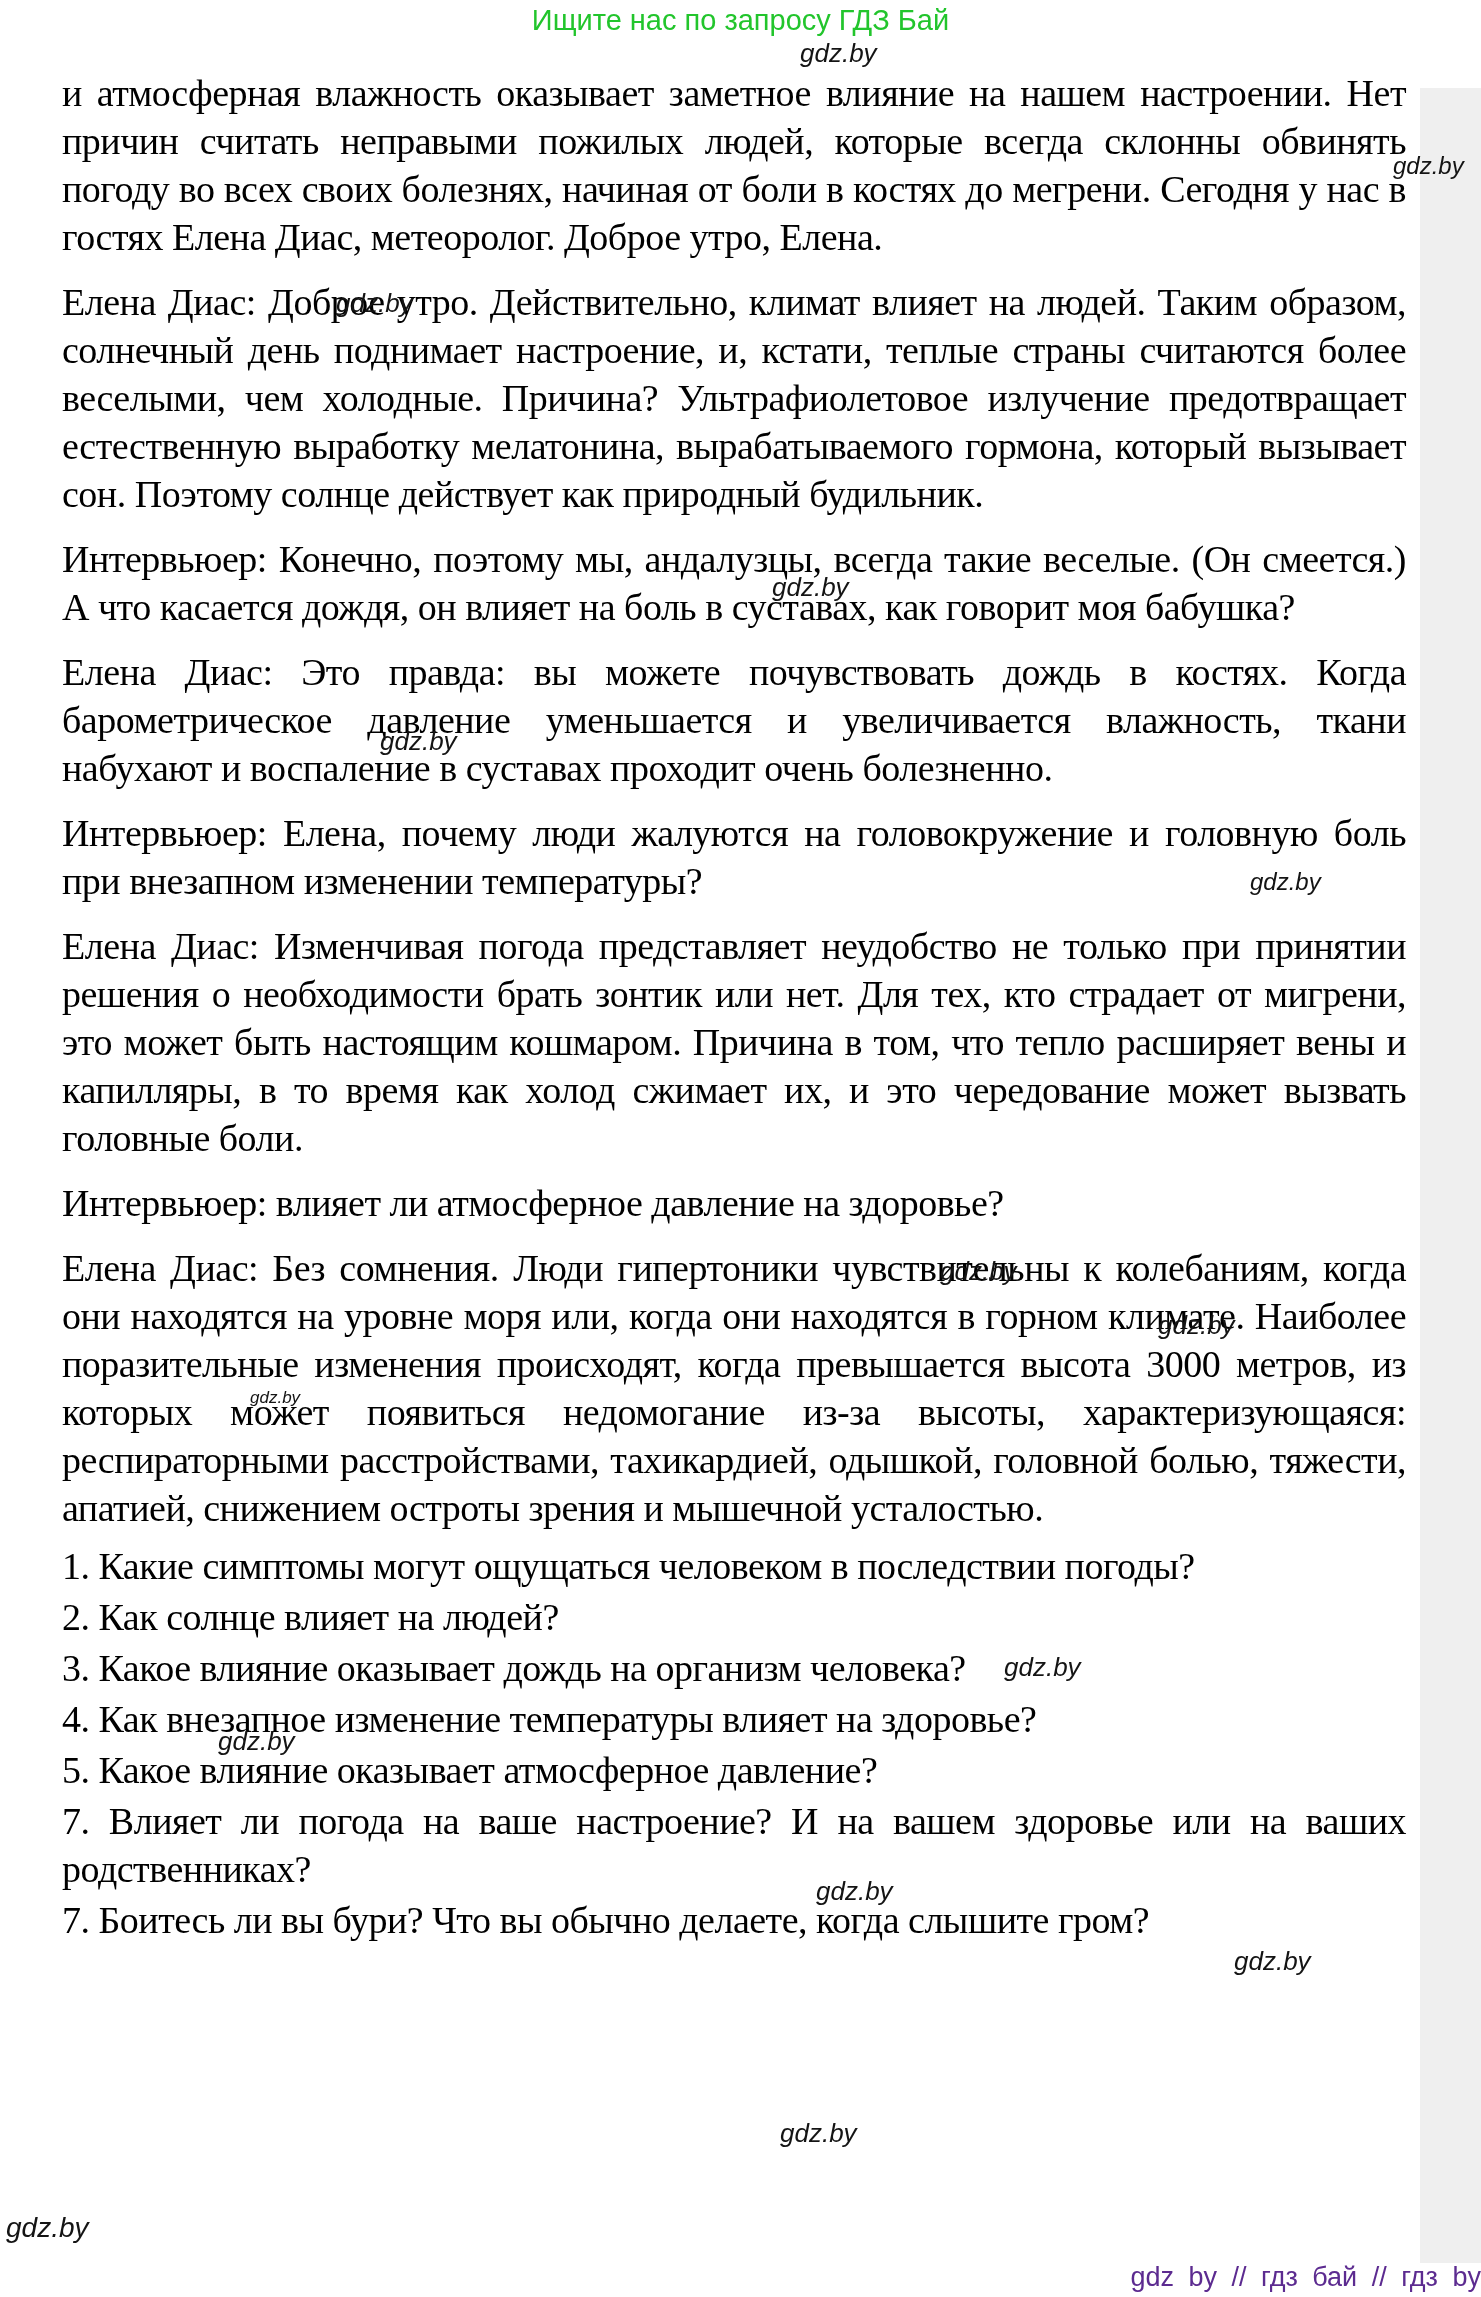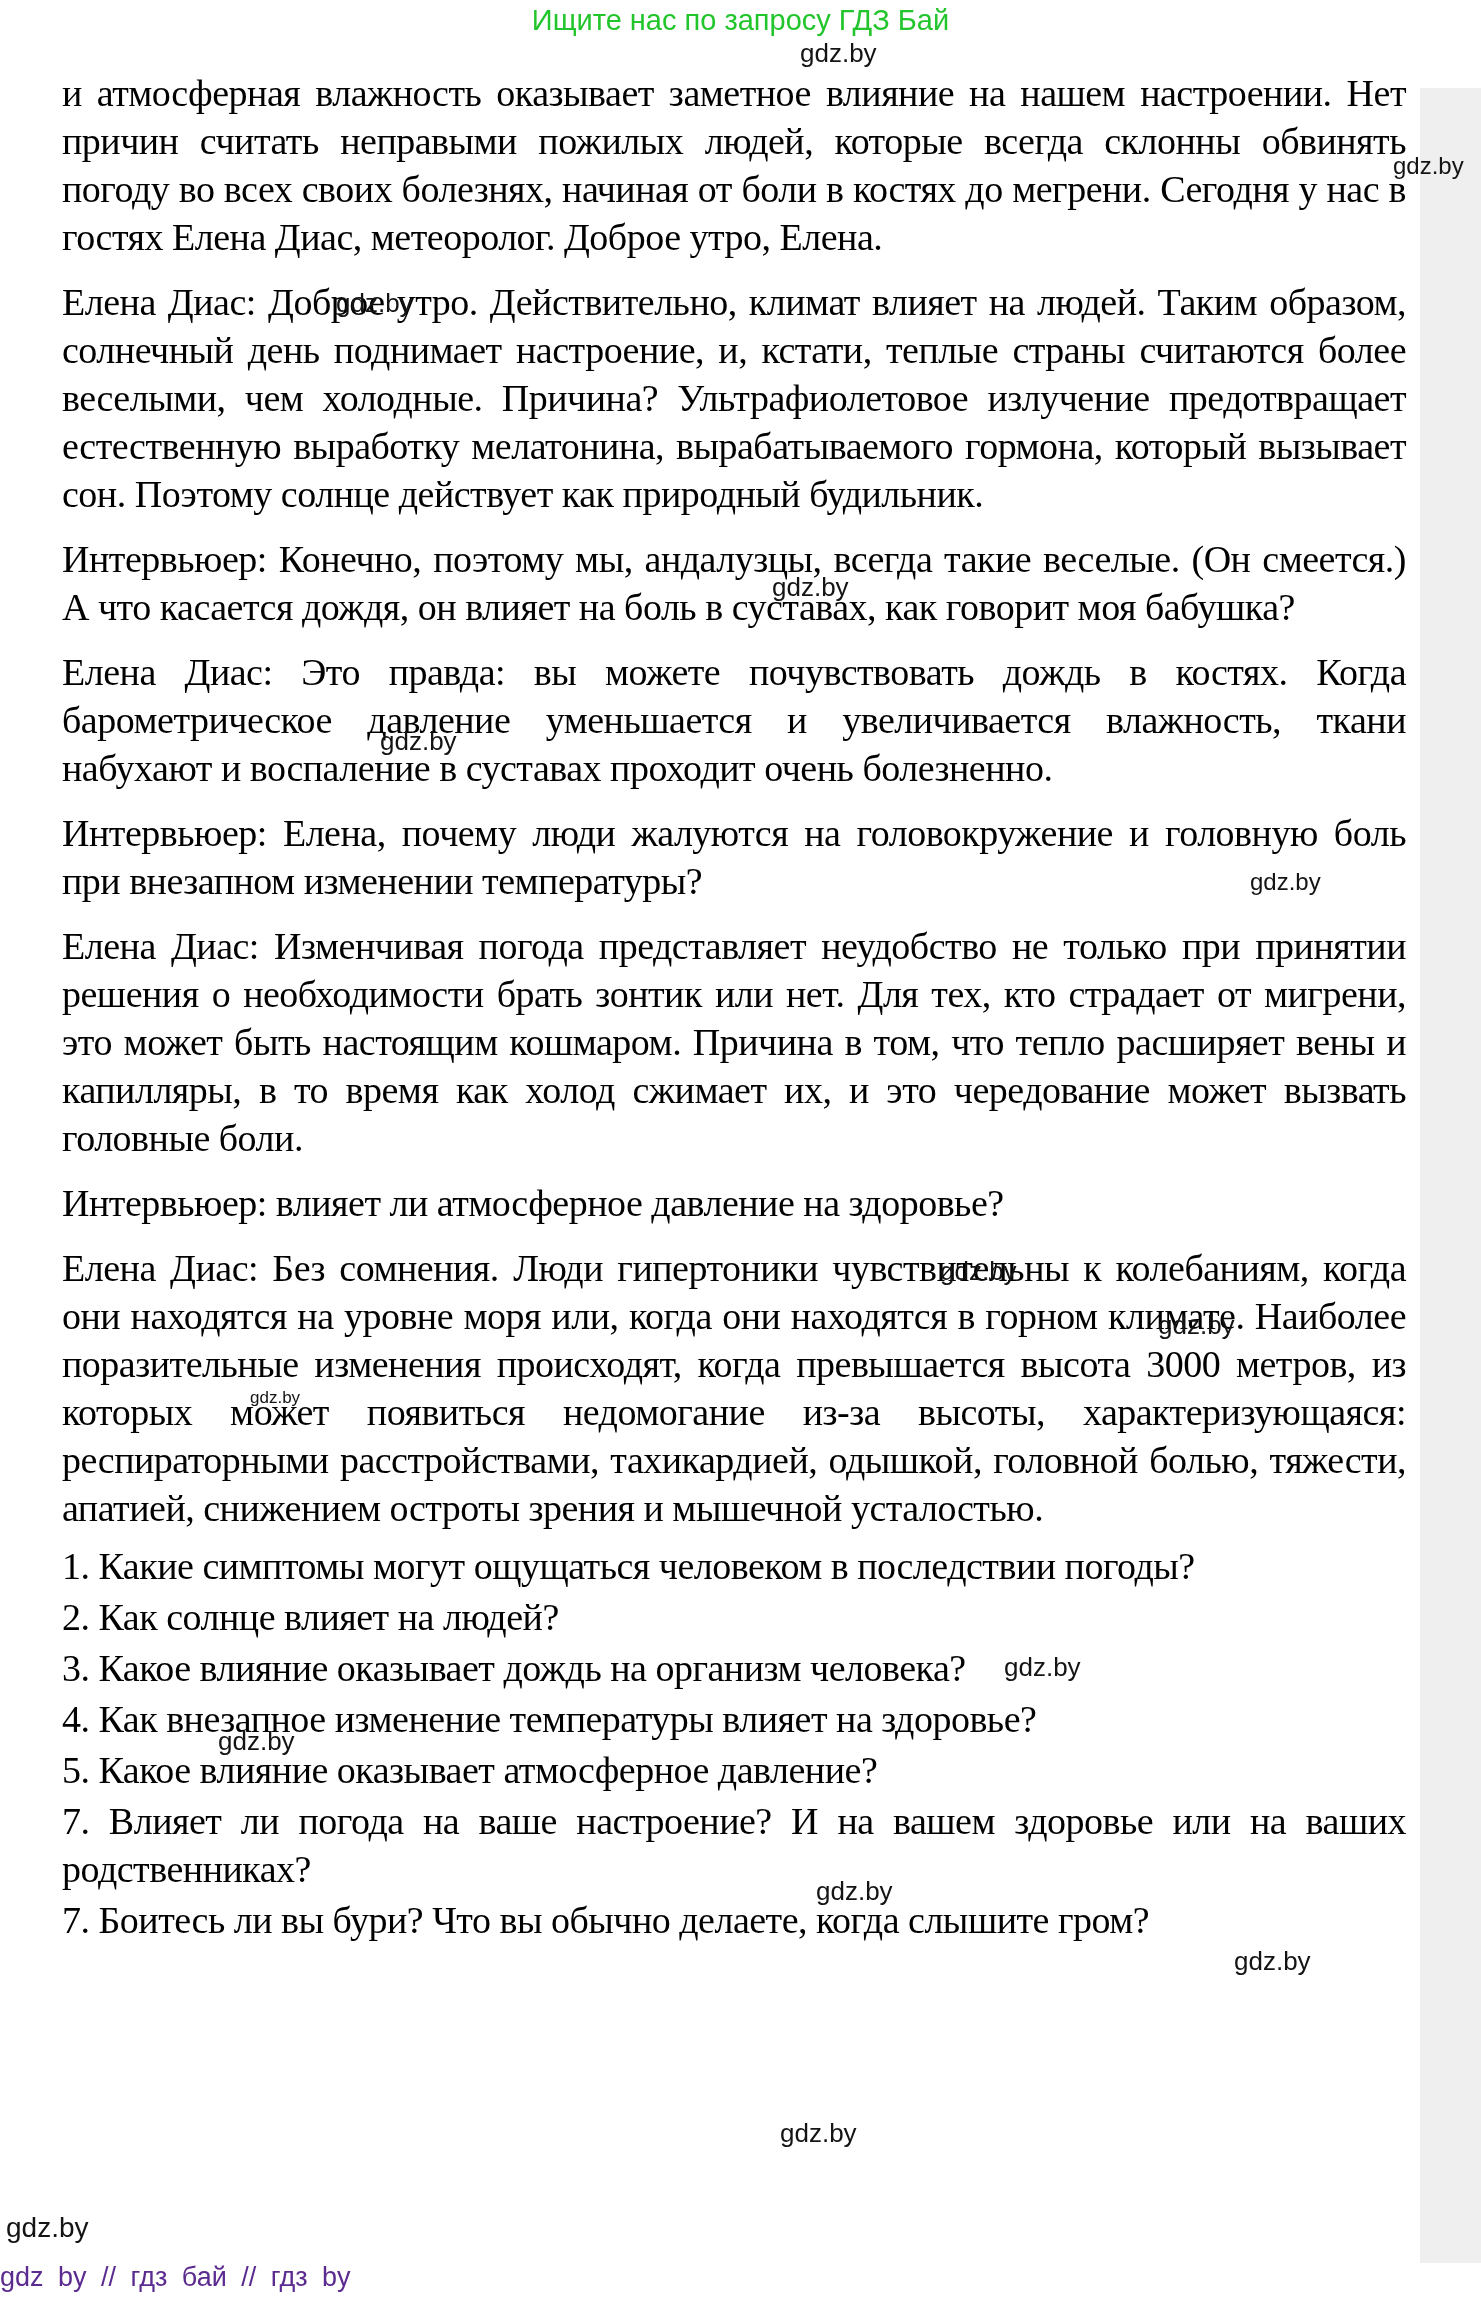--- a/index.html
+++ b/index.html
@@ -43,26 +43,27 @@
     margin: 60px 0 14px 0 !important;
     text-align: left;
   }
   .questions p { margin: 0 0 3px 0; }
   .watermark {
     position: absolute;
     font-family: "Liberation Sans", "DejaVu Sans", sans-serif;
     color: #141414;
     white-space: nowrap;
     z-index: 3;
+    font-style: italic;
   }
   .footer-line {
     position: absolute;
     bottom: 4px; left: 0;
     width: 100%;
-    text-align: left;
+    text-align: right;
     font-family: "Liberation Sans", "DejaVu Sans", sans-serif;
     font-size: 27px;
     font-weight: 500;
     word-spacing: 7px;
     color: #5c2b90;
   }
 </style>
 </head>
 <body>
 

